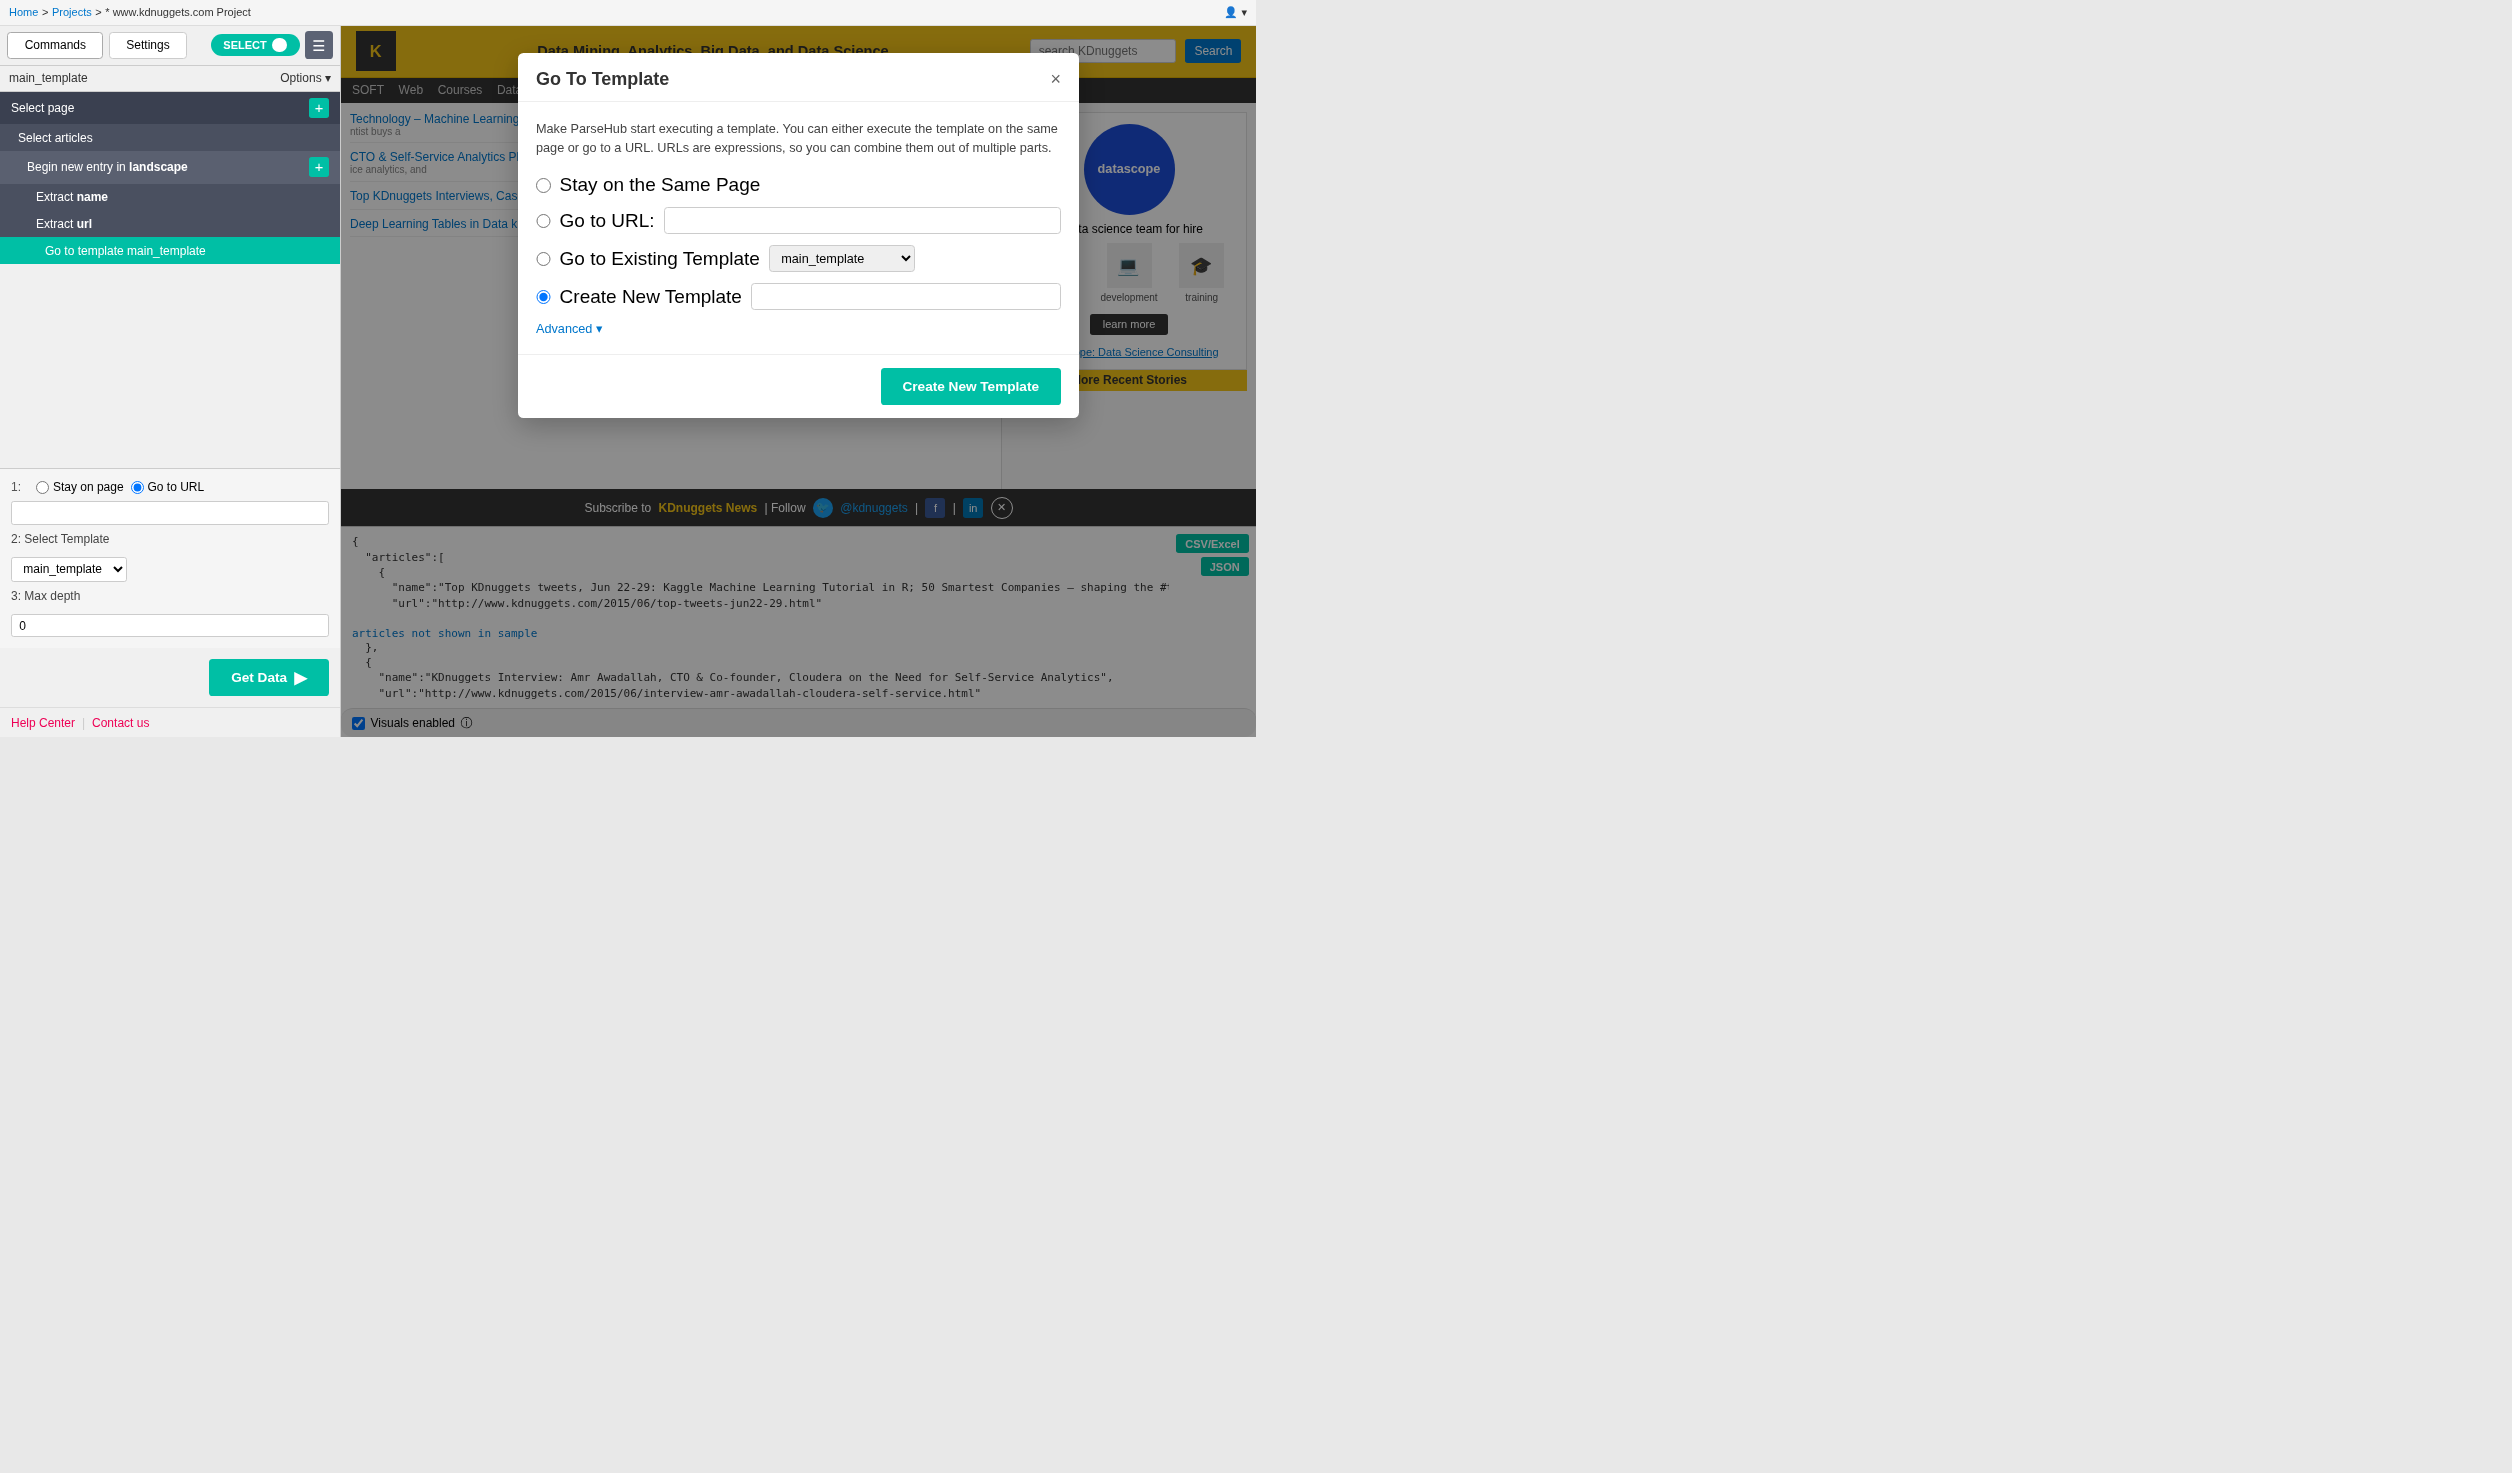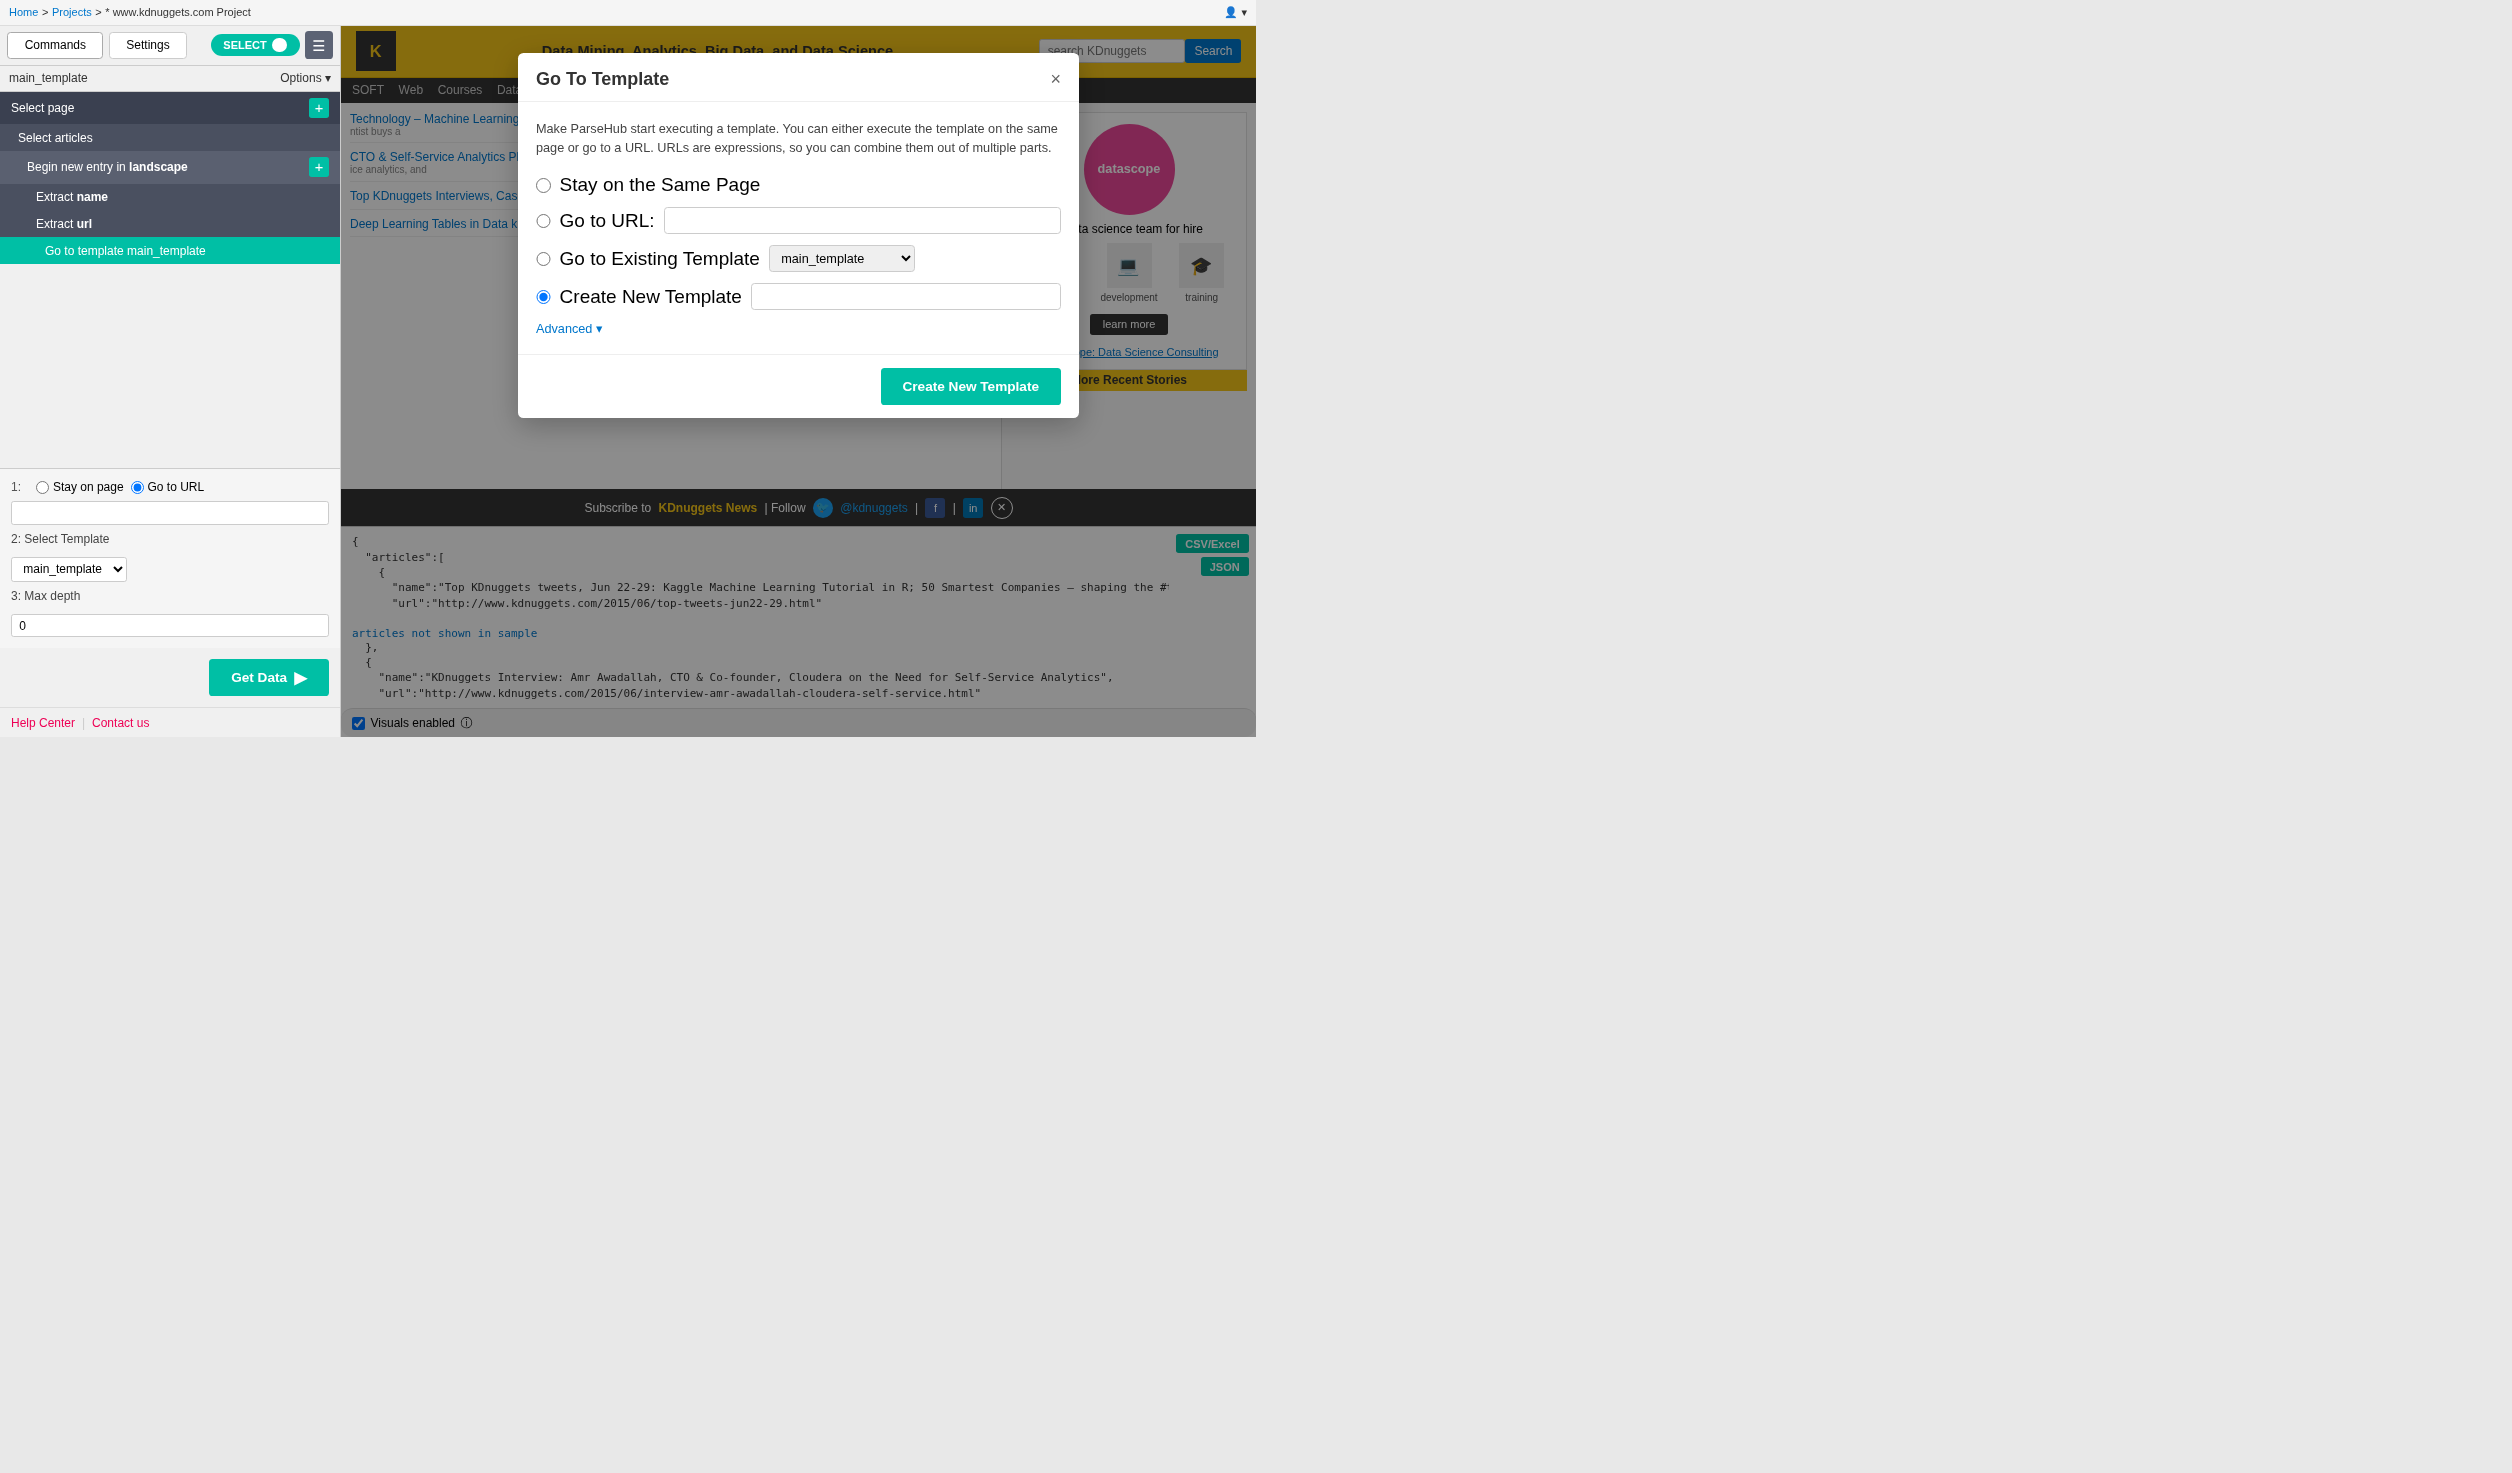--- a/index.html
+++ b/index.html
@@ -244,21 +244,21 @@
     }
     .site-title-text {
       font-size: 14.6px;
       font-weight: bold;
       color: #333;
       flex: 1;
       text-align: center;
     }
     .site-search-wrap {
       display: flex;
-      gap: 0;
+      gap: 9px;
       margin-left: auto;
     }
     .site-search-input {
       padding: 3.6px 7.3px;
       border: 0.9px solid #ccc;
       border-radius: 2.7px;
       font-size: 12px;
       width: 146px;
     }
     .site-search-btn {
@@ -313,21 +313,21 @@
       padding: 9px;
       background: #fafafa;
     }
     .datascope-ad {
       background: #fff;
       border: 0.9px solid #e0e0e0;
       padding: 11px;
       text-align: center;
     }
     .datascope-logo-wrap {
-      background: #ec4899;
+      background: #1d4ed8;
       border-radius: 50%;
       width: 91px; height: 91px;
       display: flex; align-items: center; justify-content: center;
       margin: 0 auto 7.3px;
     }
     .datascope-logo-text {
       color: white;
       font-size: 12.7px;
       font-weight: bold;
     }

